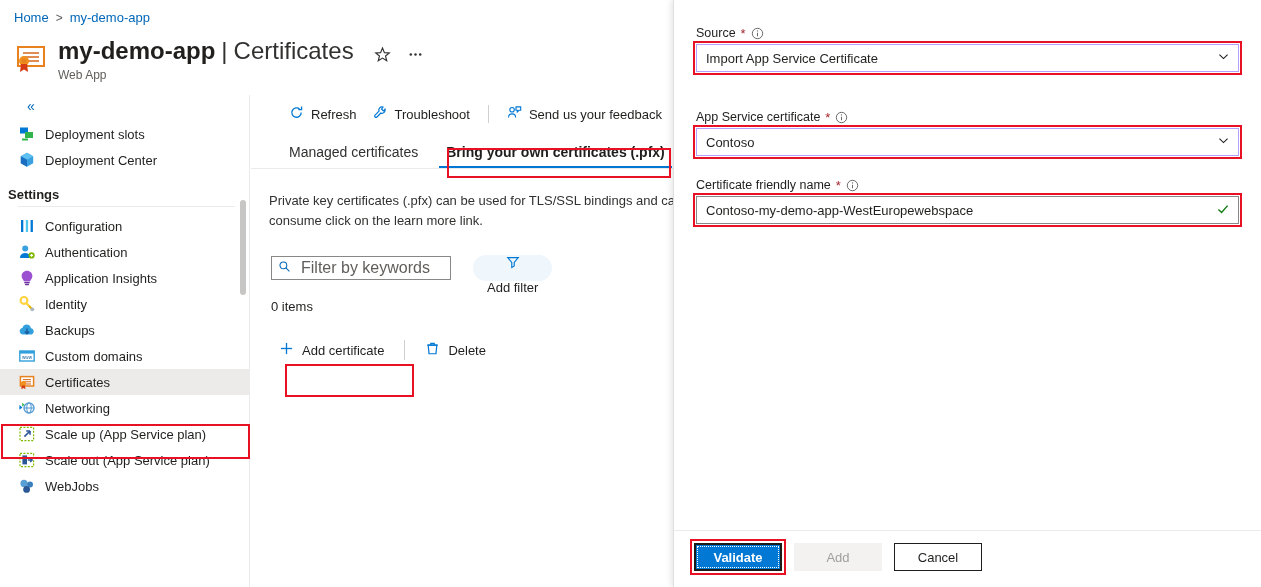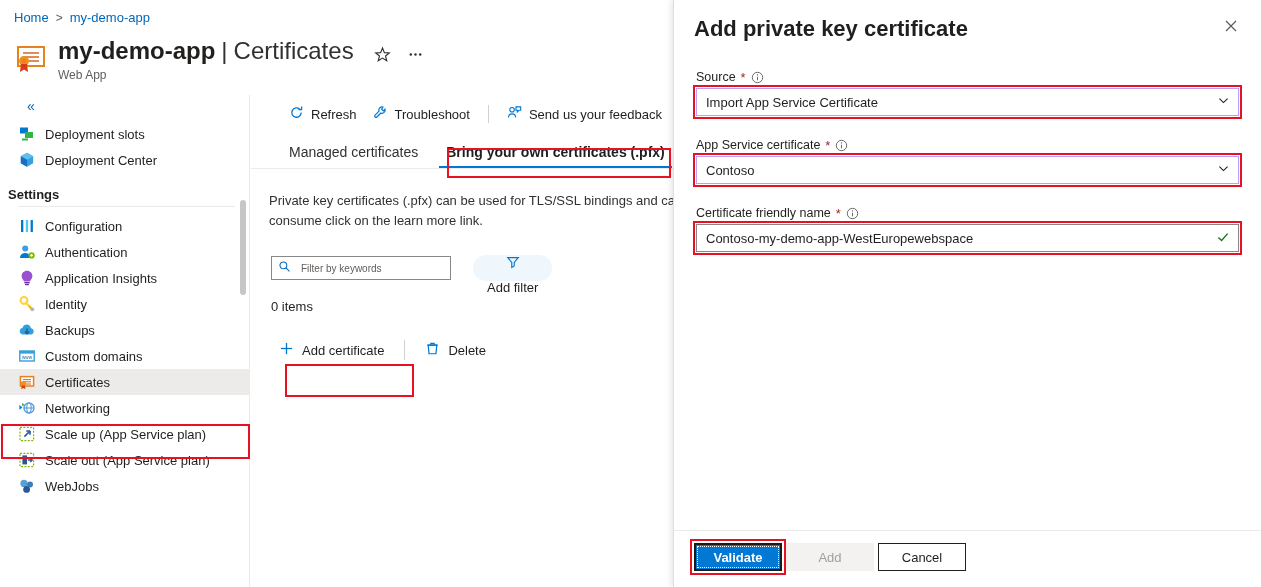--- a/index.html
+++ b/index.html
@@ -95,21 +95,21 @@
     font-size: 13px; color:#323130; line-height: 20px;
     padding: 22px 0 0 18px; max-width: 900px;
   }
   .filter-row { display:flex; align-items:center; gap: 22px; padding: 24px 0 0 20px; }
   .filter-box {
     width: 180px; height: 24px; border:1px solid #8a8886; background:#fff;
     display:flex; align-items:center; padding-left: 6px;
   }
   .filter-box input {
     border:0; outline:0; background:transparent; font-family:inherit;
-    font-size: 10px; color:#323130; margin-left: 8px; width: 100%;
+    font-size: 16px; color:#323130; margin-left: 8px; width: 100%;
   }
   .filter-box input::placeholder { color:#605e5c; }
   .pill {
     display:flex; align-items:center; gap: 8px; height: 26px;
     padding: 0 14px; border-radius: 13px; background:#eff6fc;
     font-size: 13px; color:#201f1e; cursor:pointer;flex-direction:column;
   }
   .items-count { font-size: 13px; color:#201f1e; padding: 18px 0 0 20px; }
   .cmd-row { display:flex; align-items:center; padding: 22px 0 0 20px; }
   .cmd-btn {
@@ -150,21 +150,21 @@
   .check-ok { color:#107c10; flex:none; }
 
   
   .anno {
     position:absolute; border: 2px solid #e81123; pointer-events:none;
     z-index: 50;
   }
 
   .panel-foot {
     flex: 0 0 auto; border-top: 1px solid #edebe9;
-    padding: 12px 20px 16px 20px; display:flex; align-items:center; gap: 4px;
+    padding: 12px 20px 16px 20px; display:flex; align-items:center; gap: 12px;
   }
   .btn {
     height: 28px; min-width: 88px; font-size: 13px; font-family: inherit;
     border:1px solid #8a8886; background:#fff; color:#201f1e; cursor:pointer;
     display:flex; align-items:center; justify-content:center; padding: 0 14px;
   }
   .btn.primary { background:#0078d4; border-color:#0078d4; color:#fff; font-weight: 700; }
   .btn.primary.focusring { outline: 1px dotted #fff; outline-offset: -4px; border: 2px solid #1b1a19; }
   .btn.disabled { background:#f3f2f1; border-color:#f3f2f1; color:#a19f9d; cursor:default; }
   .btn.strong { border-color:#201f1e; font-weight: 400; }
@@ -462,29 +462,20 @@
           </span>
           <span>Delete</span>
         </div>
       </div>
 
     </div>
   </div>
 
   <div class="panel">
 
-    <div class="panel-head">
-      <div class="panel-title">Add private key certificate</div>
-      <div class="panel-close">
-        <svg viewBox="0 0 16 16" width="16" height="16" stroke="#605e5c" stroke-width="1.2">
-          <line x1="3" y1="3" x2="13" y2="13"></line>
-            <line x1="13" y1="3" x2="3" y2="13"></line>
-        </svg>
-      </div>
-    </div>
 
     <div class="panel-body">
 
       <div class="field">
         <div class="field-label">
           <span>Source</span>
           <span class="req">*</span>
           <span class="info-ico">
             <svg viewBox="0 0 14 14" width="13" height="13" fill="none" stroke="#605e5c" stroke-width="1">
               <circle cx="7" cy="7" r="5.6"></circle>
@@ -499,21 +490,21 @@
             <span class="chev">
               <svg viewBox="0 0 14 14" width="13" height="13" fill="none" stroke="#201f1e" stroke-width="1.2">
                 <path d="M2.6 5 L7 9.2 L11.4 5"></path>
               </svg>
             </span>
           </div>
           <div class="anno" style="left:-3px;top:-3px;right:-3px;bottom:-3px;"></div>
         </div>
       </div>
 
-      <div class="field" style="margin-top:22px;">
+      <div class="field" style="margin-top:38px;">
         <div class="field-label">
           <span>App Service certificate</span>
           <span class="req">*</span>
           <span class="info-ico">
             <svg viewBox="0 0 14 14" width="13" height="13" fill="none" stroke="#605e5c" stroke-width="1">
               <circle cx="7" cy="7" r="5.6"></circle>
                 <line x1="7" y1="6.2" x2="7" y2="10"></line>
                 <circle cx="7" cy="4.2" r=".7" fill="#605e5c" stroke="none"></circle>
             </svg>
           </span>

